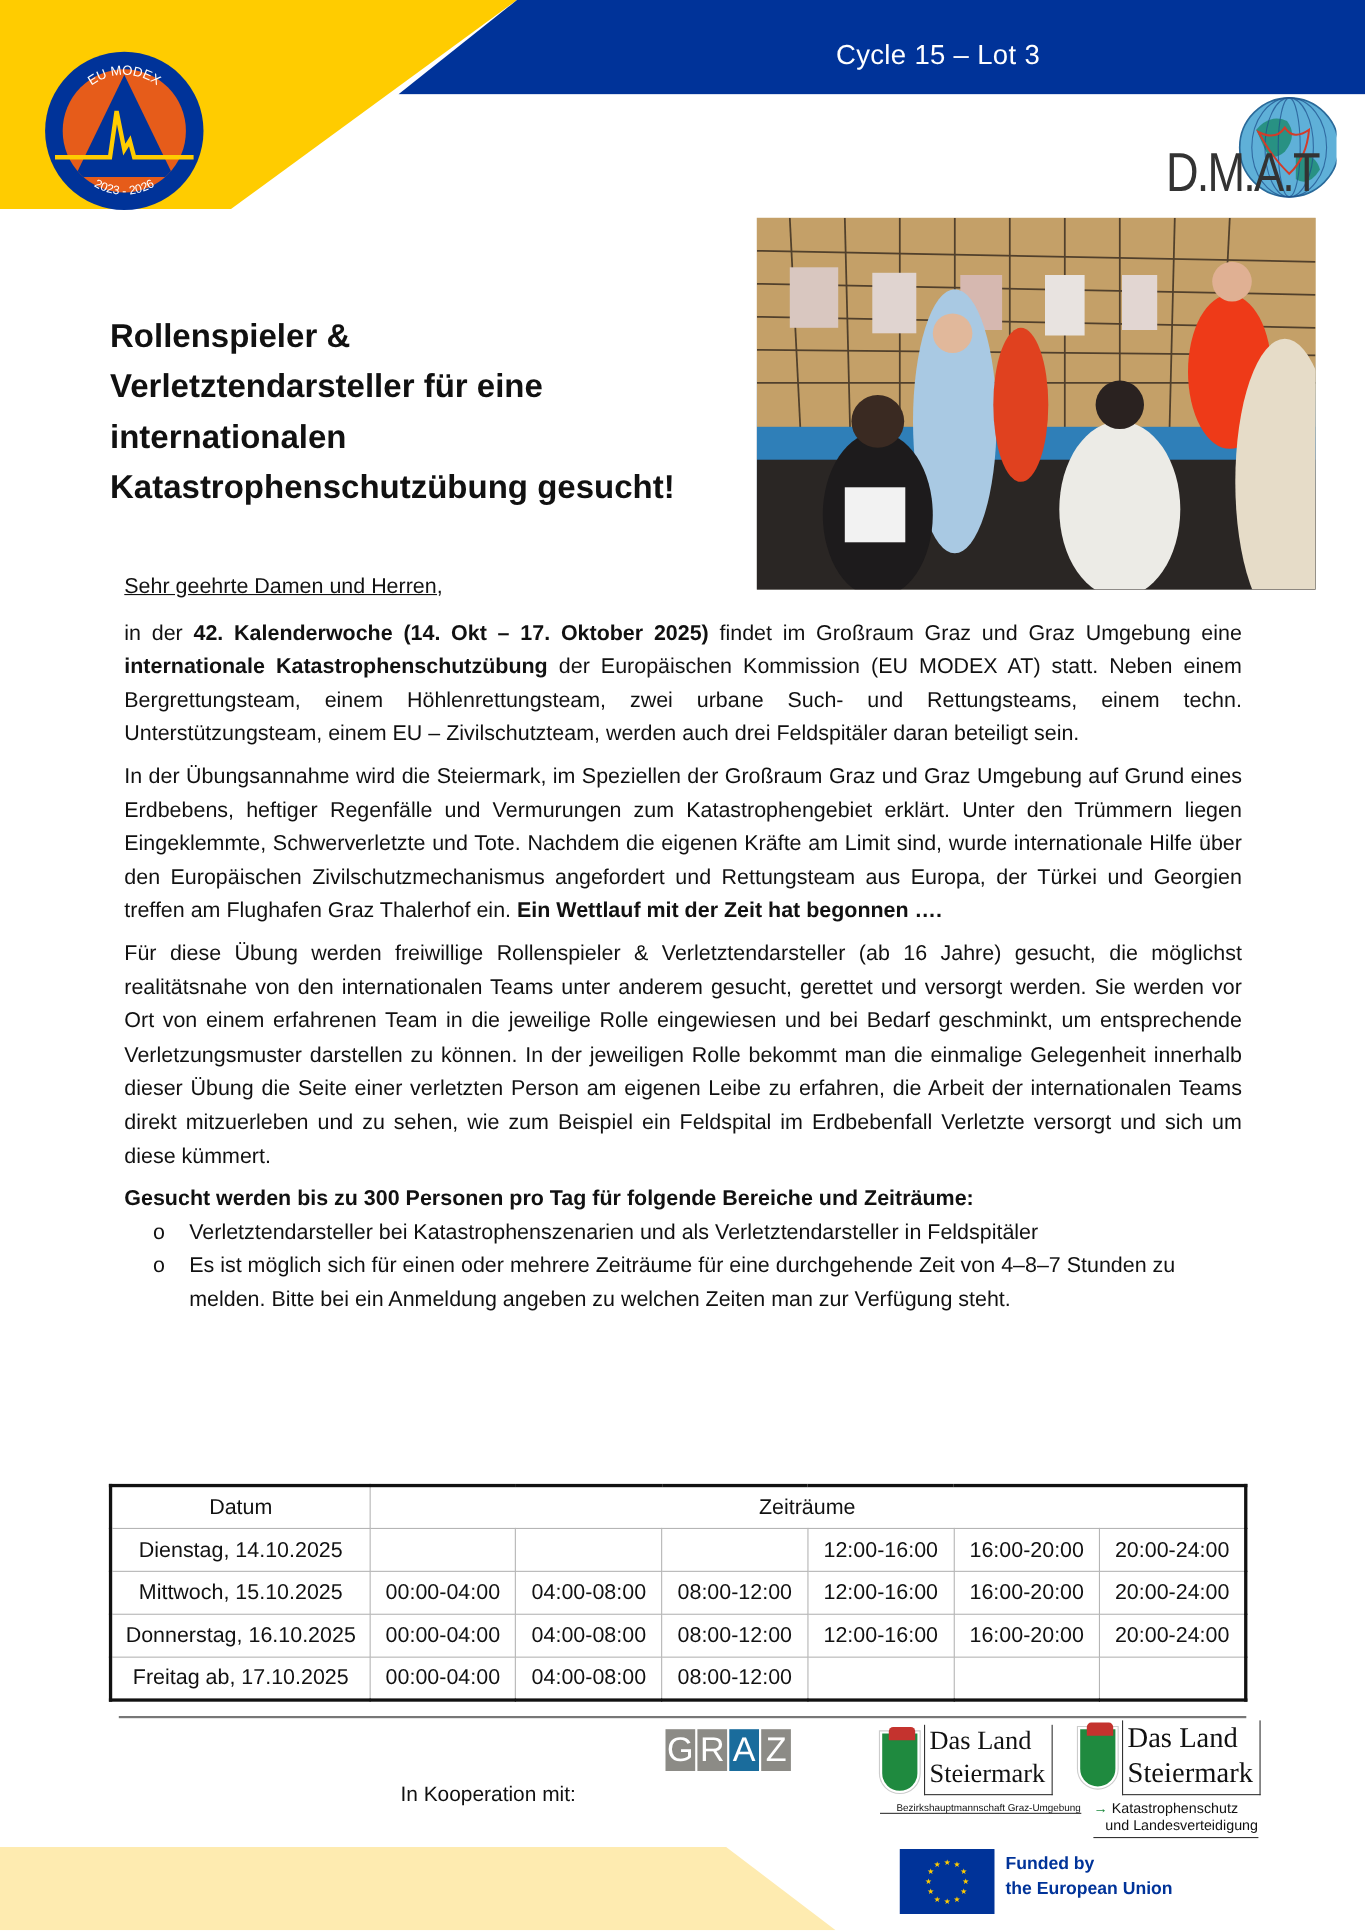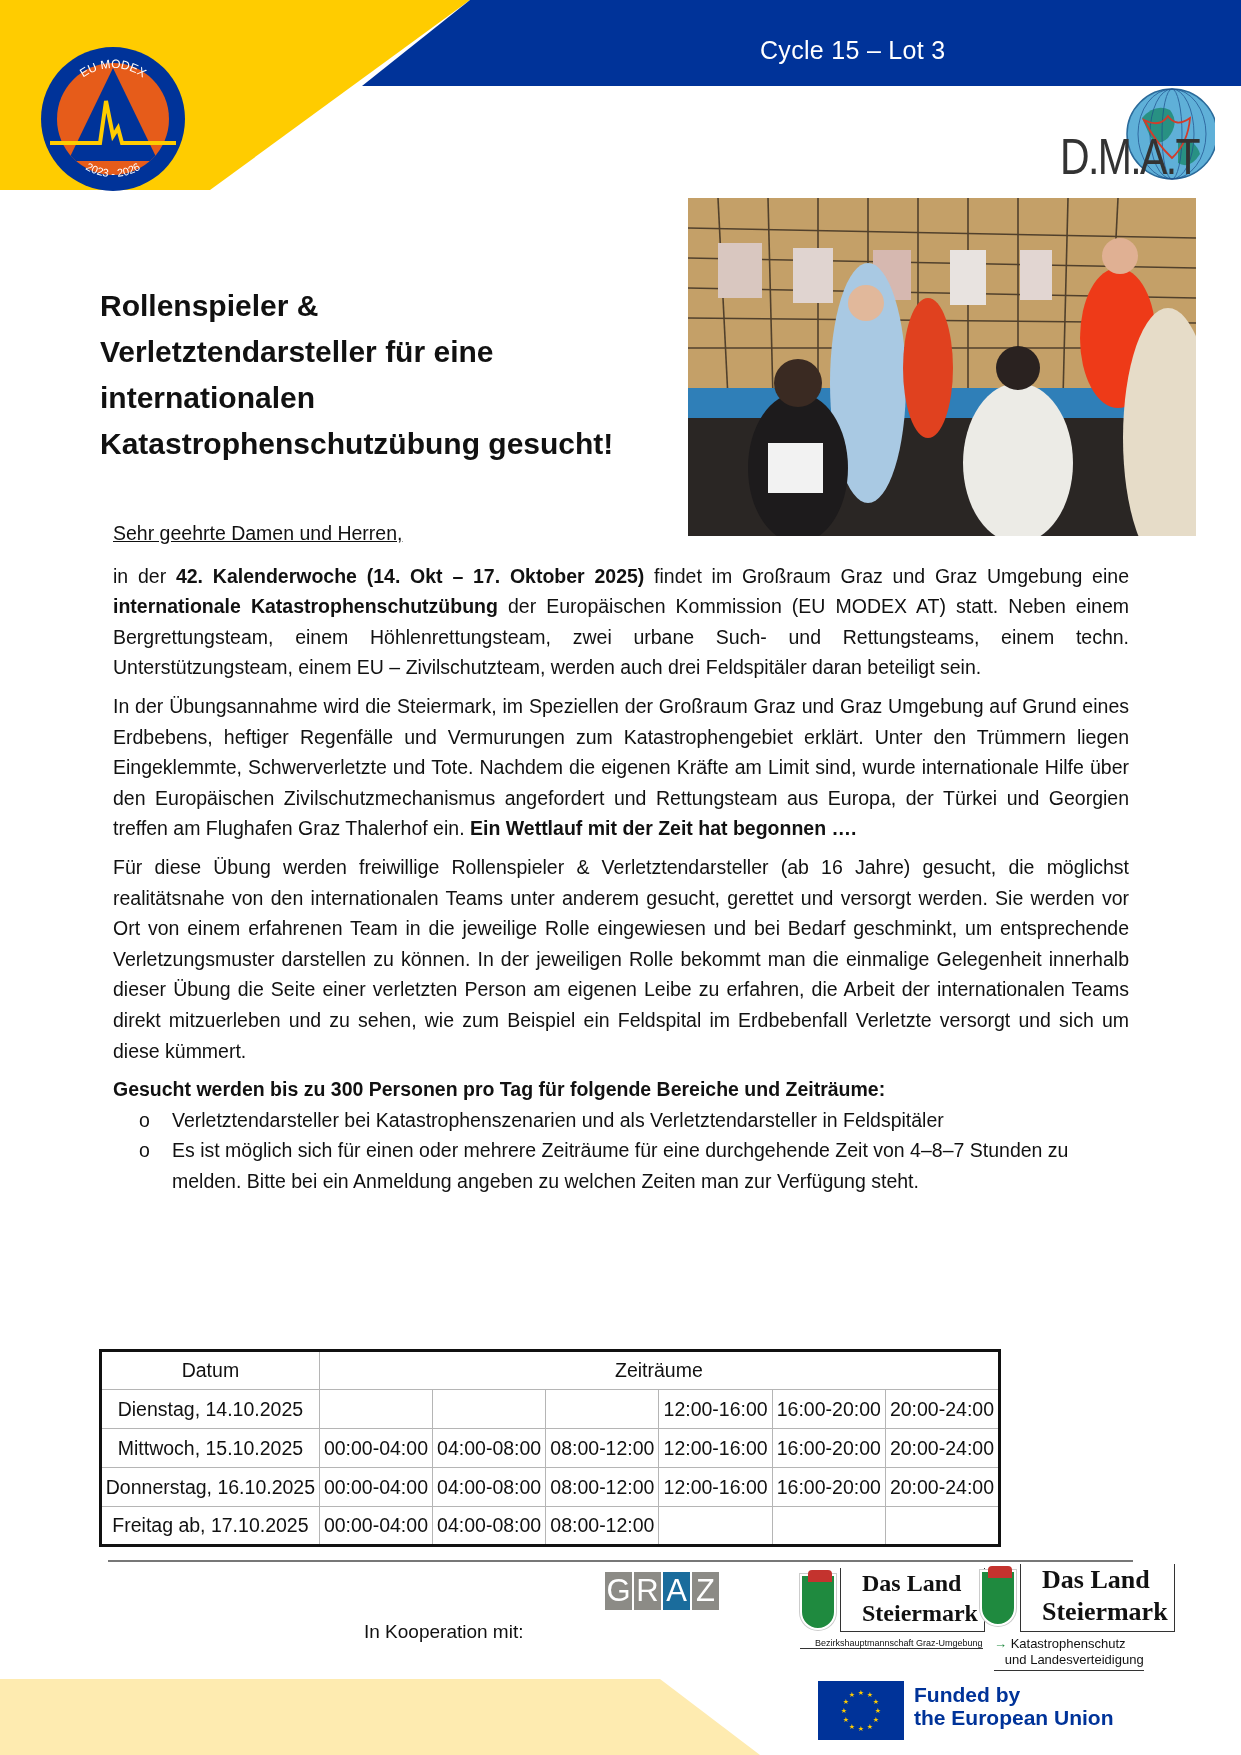--- a/index.html
+++ b/index.html
@@ -25,48 +25,48 @@
   .content { position: absolute; left: 113px; top: 518px; width: 1016px; font-size: 19.5px; line-height: 30.6px; }
   .content p { text-align: justify; margin-bottom: 8px; }
   .content .greeting { margin-bottom: 12px; text-decoration: underline; }
   .content .intro { width: 1016px; }
 
   .req-heading { font-weight: bold; margin-top: 6px; }
   .req-list { list-style: none; margin-left: 26px; }
   .req-list li { position: relative; padding-left: 33px; }
   .req-list .bullet { position: absolute; left: 0; top: 0; }
 
-  .schedule { position: absolute; left: 99px; top: 1349px; width: 902px; border-collapse: collapse; border: 3px solid #111; font-size: 19.5px; }
+  .schedule { position: absolute; left: 99px; top: 1349px; width: 1035px; border-collapse: collapse; border: 3px solid #111; font-size: 19.5px; }
   .schedule td, .schedule th { border: 1px solid #b5b5b5; height: 39px; text-align: center; font-weight: normal; padding: 0 2px; white-space: nowrap; }
   .schedule .date-col { width: 236px; }
   .schedule .slot-col { width: 133px; }
 
   .footer-rule { position: absolute; left: 108px; top: 1560px; width: 1025px; height: 2px; background: #777; }
   .coop-label { position: absolute; left: 364px; top: 1621px; font-size: 19px; }
 
   .graz-logo { position: absolute; left: 605px; top: 1572px; display: flex; gap: 2px; }
   .graz-logo span { display: inline-block; width: 27px; height: 38px; background: #8c8b86; color: #fff; font-size: 31px; text-align: center; line-height: 38px; }
   .graz-logo span.a { background: #1a6c9c; }
 
   .stmk1 { position: absolute; left: 800px; top: 1568px; width: 162px; height: 88px; }
   .stmk2 { position: absolute; left: 980px; top: 1564px; width: 170px; height: 115px; }
   .shield { position: absolute; left: 0; top: 6px; width: 36px; height: 56px; background: #1f8a3f; border-radius: 0 0 18px 18px; border: 2px solid #fff; box-shadow: 0 0 0 1px #ccc; }
   .crown { position: absolute; left: 6px; top: -6px; width: 24px; height: 12px; background: #c4332e; border-radius: 4px 4px 0 0; }
-  .stmk-box { position: absolute; left: 40px; top: 0; border-left: 1px solid #333; border-bottom: 1px solid #333; padding-left: 21px; font-family: "Liberation Serif", serif; font-weight: bold; }
+  .stmk-box { position: absolute; left: 40px; top: 0; border-left: 1px solid #333; border-bottom: 1px solid #333; padding-left: 4px; font-family: "Liberation Serif", serif; }
   .stmk1 .stmk-box { font-size: 24px; line-height: 30px; height: 64px; padding-right: 6px; border-right: 1px solid #333; }
   .stmk2 .stmk-box { font-size: 26px; line-height: 32px; height: 68px; padding-right: 6px; border-right: 1px solid #333; }
   .stmk1 .sub { position: absolute; left: 0; top: 70px; font-size: 9px; white-space: nowrap; border-bottom: 1px solid #333; padding-left: 15px; }
   .stmk2 .sub { position: absolute; left: 2px; top: 72px; font-size: 13px; line-height: 16px; border-bottom: 1px solid #333; padding-bottom: 2px; margin-left: 12px; }
   .stmk2 .sub .arrow { color: #1f8a3f; font-weight: bold; }
 
   .bottom-yellow { position: absolute; left: 0; top: 1679px; width: 760px; height: 76px; background: #feebb0;
     clip-path: polygon(0 0, 660px 0, 760px 76px, 0 76px); }
 
   .eu-flag { position: absolute; left: 818px; top: 1681px; width: 86px; height: 59px; background: #003399; }
-  .eu-text { position: absolute; left: 914px; top: 1683px; font-weight: bold; color: #003399; font-size: 21px; line-height: 23px; }
+  .eu-text { position: absolute; left: 914px; top: 1683px; font-weight: bold; color: #003399; font-size: 16px; line-height: 23px; }
 </style>
 </head>
 <body>
 
 <div class="yellow-band"></div>
 <div class="blue-band"></div>
 <div class="header-title">Cycle 15 – Lot 3</div>
 
 <svg class="modex-logo" viewBox="0 0 146 146">
   <defs>

